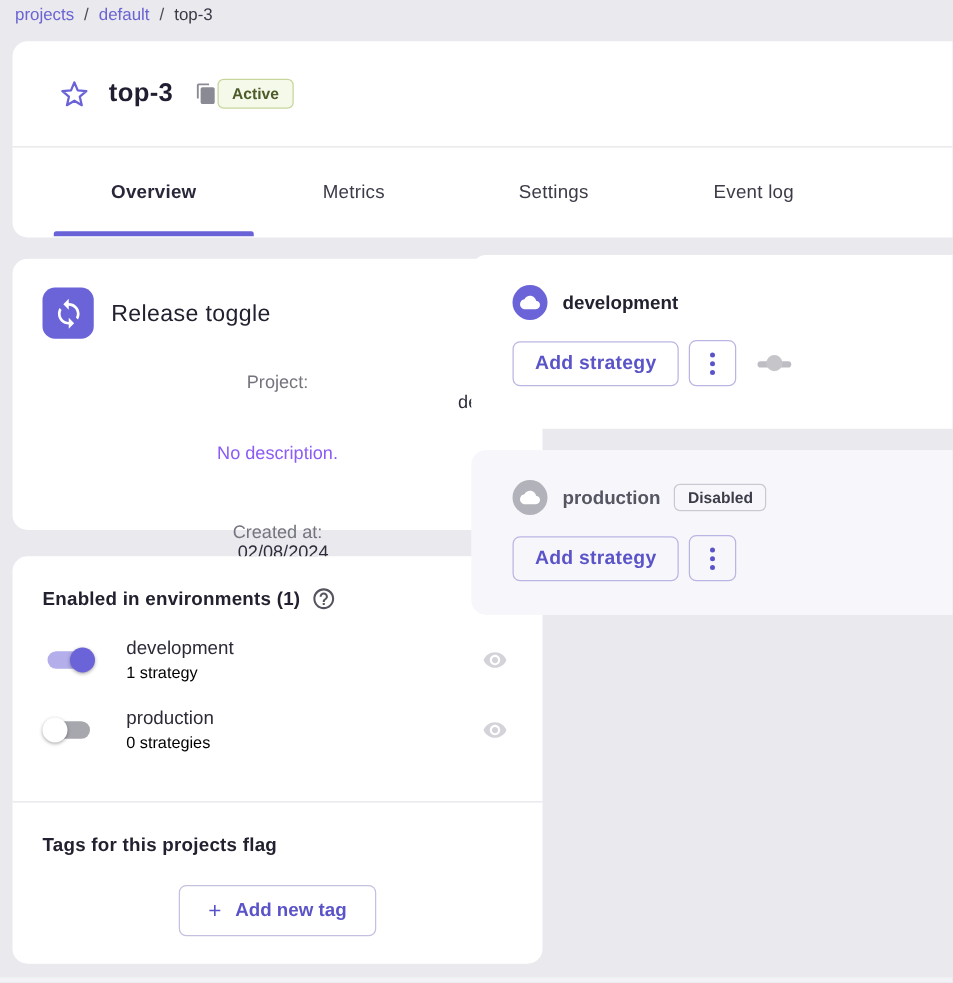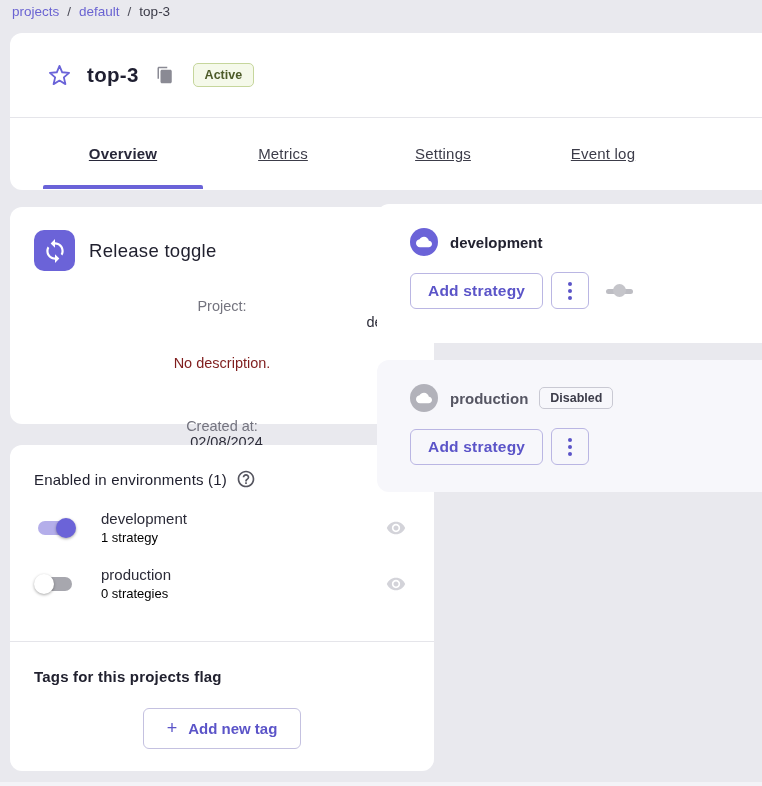--- a/index.html
+++ b/index.html
@@ -28,32 +28,31 @@
     background:#ffffff; border-radius:12px;
   }
   .header-row {
     height:85px; display:flex; align-items:center;
     padding-left:38px; border-bottom:1px solid #e5e5ea;
   }
   .star-btn { width:24px; height:24px; cursor:pointer; display:flex; align-items:center; }
   .flag-title { margin-left:15px; font-size:20.5px; color:#1f1f31; letter-spacing:.3px; }
   .copy-btn { margin-left:17px; width:18px; height:18px; cursor:pointer; display:flex; align-items:center; }
   .active-badge {
-    margin-left:19px;
     background:#f5f9ea; border:1px solid #c6d69c; color:#4d5b29;
     font-size:12.5px; font-weight:bold;
     padding:4px 11px; border-radius:5px;
   }
 
   
   .tabs { display:flex; height:71px; padding-left:33px; }
   .tab {
     width:160px; position:relative; cursor:pointer;
     display:flex; align-items:center; justify-content:center;
-    font-size:15px; color:#3c3c49; letter-spacing:.2px;text-decoration:underline;
+    font-size:15px; color:#3c3c49; letter-spacing:.2px;
   }
   .tab.active { font-weight:bold; color:#28283a; }
   .tab-underline {
     position:absolute; bottom:0; left:10px; right:10px; height:4px;
     background:#6a63d8; border-radius:2px 2px 0 0;
   }
   .tab.active .tab-underline { left:0; right:0; }
 
   
   .card {
@@ -67,29 +66,29 @@
     display:flex; align-items:center; justify-content:center; flex:none;
   }
   .type-label { margin-left:14px; font-size:18.5px; color:#21212f; letter-spacing:.3px; }
   .kv-row { display:flex; align-items:center; font-size:14.5px;flex-direction:column; }
   .row-project { margin-top:27px; }
   .row-desc    { margin-top:25px; }
   .row-created { margin-top:27px;align-items:center; }
   .kv-label { color:#74747f; }
   .kv-value { color:#2d2d3a; }
   .push-right { margin-left:auto; }
-  .desc-text { color:#7f1d1d; }
+  .desc-text { color:#8b5cf6; }
   .pencil-btn { margin-left:auto; width:20px; height:20px; cursor:pointer; }
   .created-value { margin-left:9px; color:#2d2d3a; }
   .collapse-dash { margin-left:auto; color:#85858f; font-weight:bold; font-size:15px; cursor:pointer; line-height:10px; }
 
   .card-env { top:445px; height:326px; }
   .env-section { padding:24px 24px 0 24px; }
   .env-title-row { display:flex; align-items:center; }
-  .env-title { font-size:15px; font-weight:normal; color:#21212f; letter-spacing:.2px; }
+  .env-title { font-size:15px; font-weight:bold; color:#21212f; letter-spacing:.2px; }
   .help-icon { margin-left:9px; width:20px; height:20px; display:flex; }
   .env-row { margin-top:21px; display:flex; align-items:center; }
 
   .switch { position:relative; width:38px; height:20px; margin-left:2px; cursor:pointer; flex:none; }
   .switch .track { position:absolute; top:3px; left:2px; width:34px; height:14px; border-radius:7px; }
   .switch .thumb { position:absolute; top:0; width:20px; height:20px; border-radius:50%;
                    box-shadow:0 1px 3px rgba(0,0,0,.35); }
   .switch.on .track { background:#b4aeea; }
   .switch.on .thumb { right:-2px; background:#6b63d8; }
   .switch.off .track { background:#a7a7ae; }

